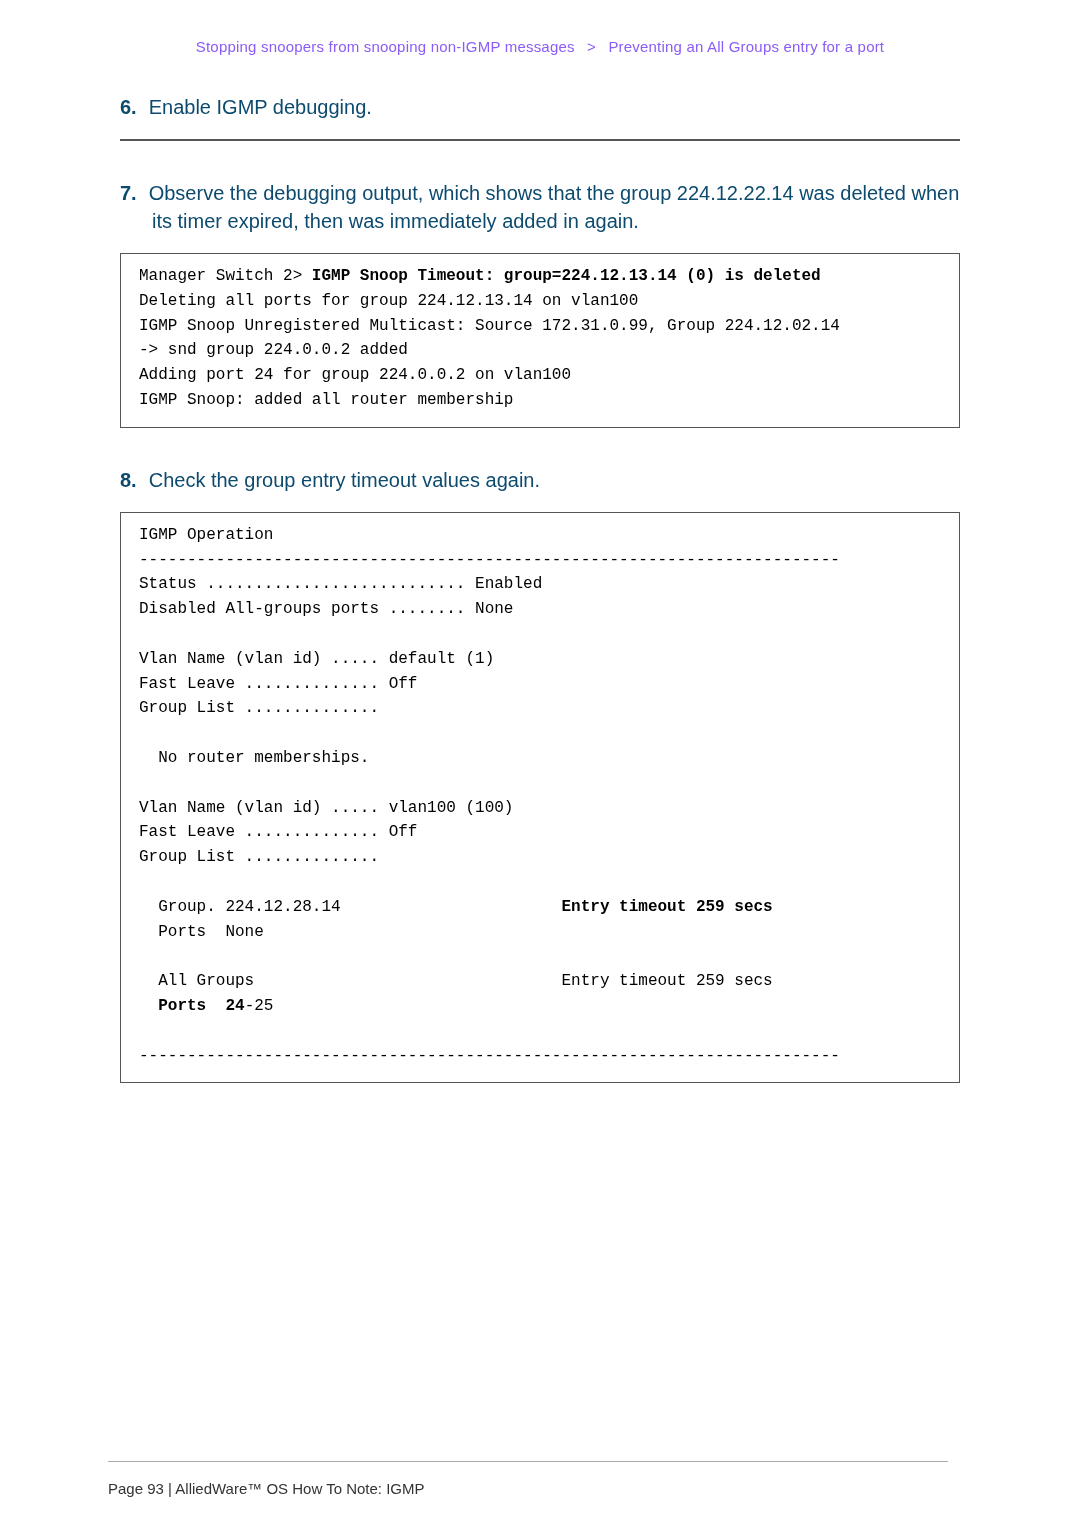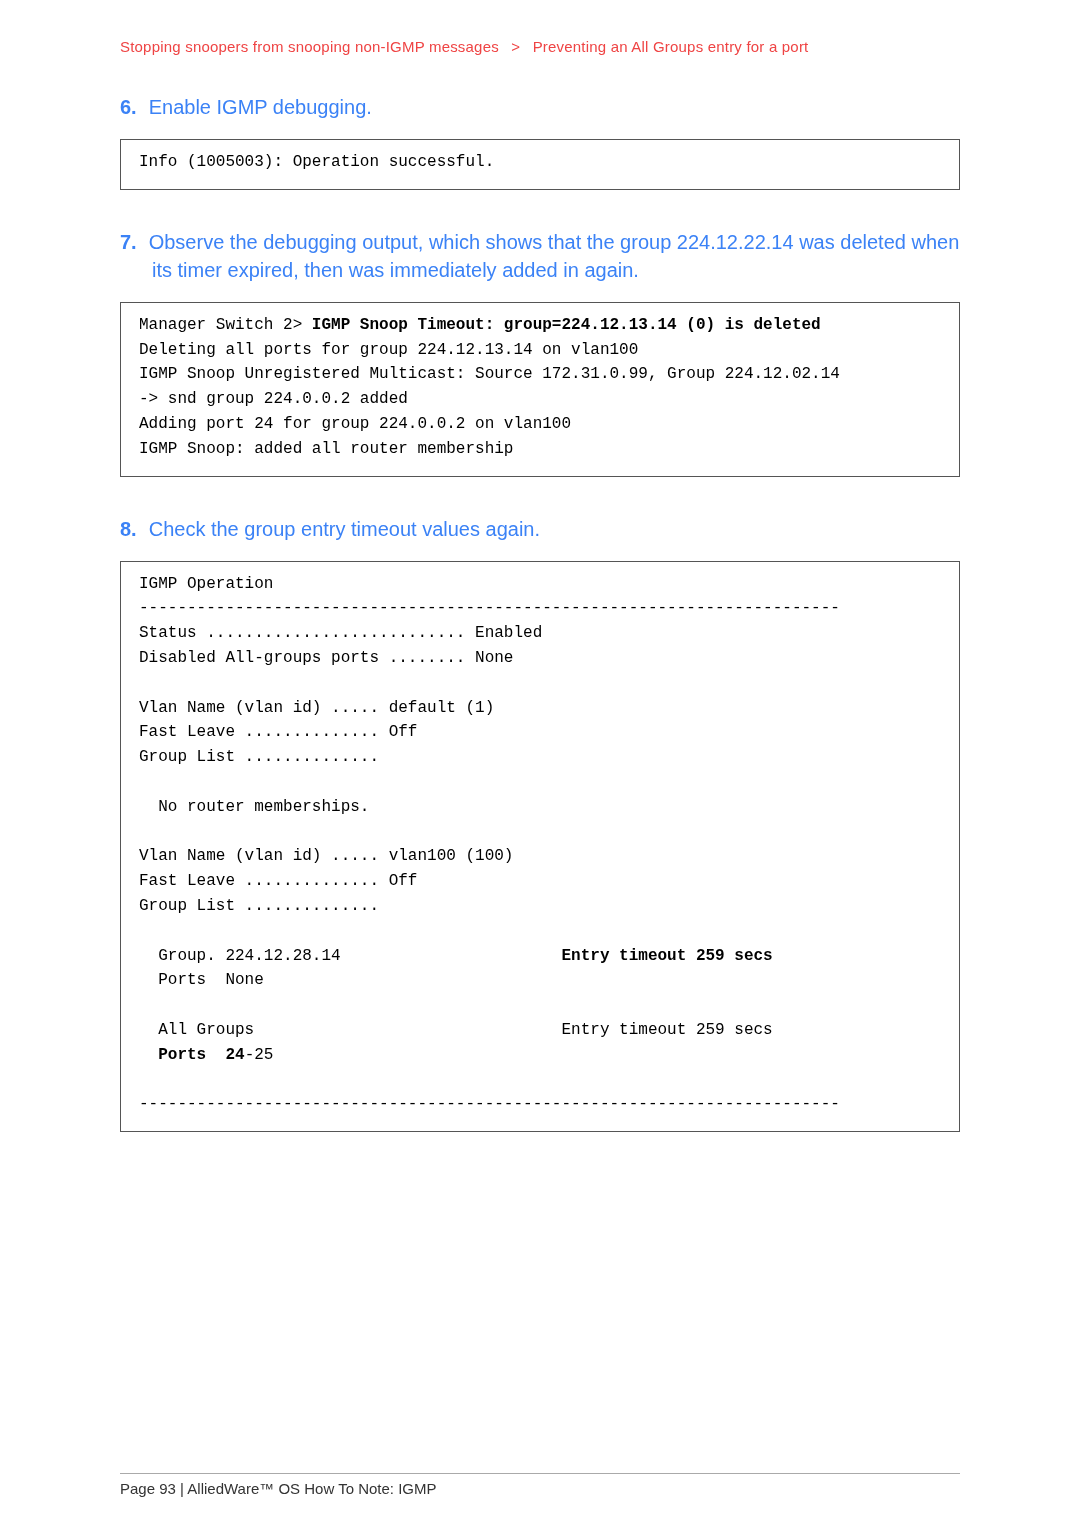--- a/index.html
+++ b/index.html
@@ -1,45 +1,44 @@
 <!DOCTYPE html>
 <html><head>
 <meta charset="utf-8">
 <style>
   * { box-sizing: border-box; margin: 0; padding: 0; }
   html, body { width: 1080px; background: #fff; font-family: Arial, Helvetica, sans-serif; color: #000; }
   .page { width: 1080px; min-height: 1527px; padding: 38px 120px 40px 120px; position: relative; }
-  .header-line { font-size: 15px; color: #ef4444; text-align: left; margin-bottom: 38px; letter-spacing: 0.2px; }
+  .header-line { font-size: 15px; color: #8b5cf6; text-align: center; margin-bottom: 38px; letter-spacing: 0.2px; }
   .header-line .sep { margin: 0 8px; }
-  .step { font-size: 20px; color: #3b82f6; margin: 38px 0 18px 0; line-height: 1.4; padding-left: 32px; text-indent: -32px; }
+  .step { font-size: 20px; color: #0c4a6e; margin: 38px 0 18px 0; line-height: 1.4; padding-left: 32px; text-indent: -32px; }
   .step .num { font-weight: bold; margin-right: 12px; }
   .step-body { display: inline; }
   .codebox { border: 1px solid #555; margin: 10px 0 26px 0; font-family: "Courier New", monospace; font-size: 16px; line-height: 1.55; }
   .codebox .cmdline { background: #e3eef0; padding: 10px 18px; border-bottom: 1px solid #555; white-space: pre; }
   .codebox .out { padding: 10px 18px 14px 18px; white-space: pre; }
   .codebox .out b { font-weight: bold; }
-  .footer { position: absolute; left: 120px; bottom: 30px; font-size: 15px; color: #333; border-top: 1px solid #aaa; width: 840px; padding-top: 6px; }
+  .footer { position: absolute; left: 108px; bottom: 30px; font-size: 15px; color: #333; border-top: 1px solid #aaa; width: 840px; padding-top: 18px; }
 </style>
 </head>
 <body>
 
 <div class="page">
 
   <div class="header-line">
     <span>Stopping snoopers from snooping non-IGMP messages</span>
     <span class="sep">&gt;</span>
     <span>Preventing an All Groups entry for a port</span>
   </div>
 
   <div class="step">
     <span class="num">6.</span><span class="step-body">Enable IGMP debugging.</span>
   </div>
 
   <div class="codebox">
-    <div class="out">Info (1005003): Operation successful.</div>
   </div>
 
   <div class="step">
     <span class="num">7.</span><span class="step-body">Observe the debugging output, which shows that the group 224.12.22.14 was deleted when its timer expired, then was immediately added in again.</span>
   </div>
 
   <div class="codebox">
     <div class="out"><span>Manager Switch 2&gt; </span><b>IGMP Snoop Timeout: group=224.12.13.14 (0) is deleted</b>
 <span>Deleting all ports for group 224.12.13.14 on vlan100</span>
 <span>IGMP Snoop Unregistered Multicast: Source 172.31.0.99, Group 224.12.02.14</span>

